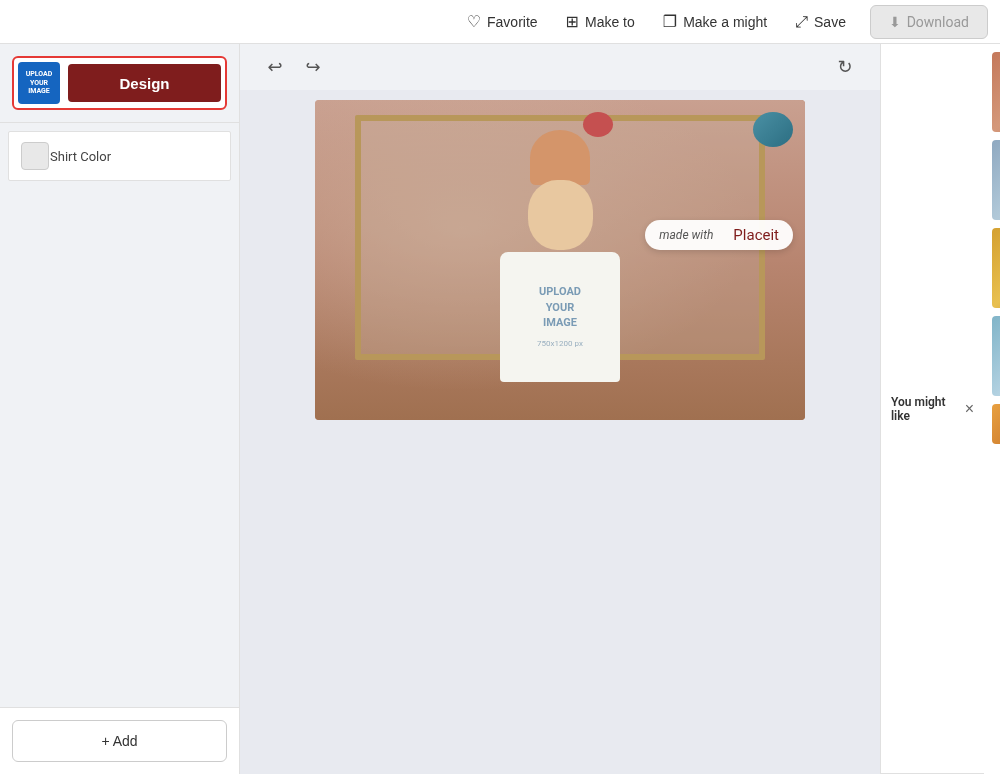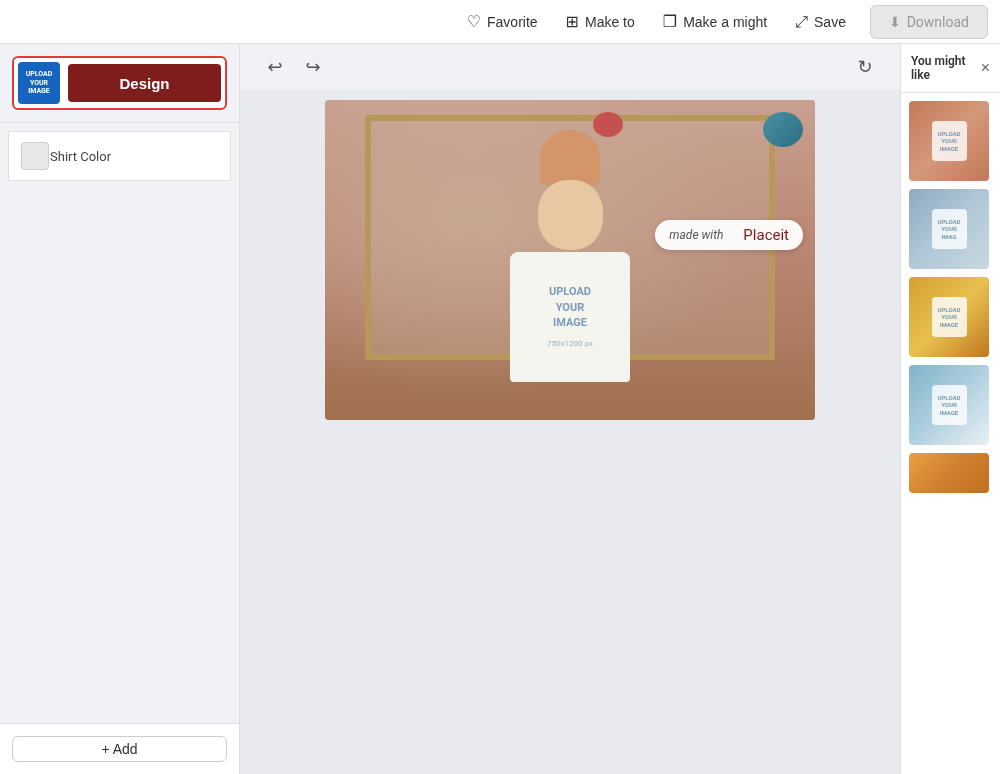--- a/index.html
+++ b/index.html
@@ -134,21 +134,21 @@
       flex: 1;
       overflow-y: auto;
     }
     .sidebar-footer {
       padding: 12px;
       border-top: 1px solid #e0e0e0;
       background: #fff;
     }
     .add-btn {
       width: 100%;
-      padding: 4px;
+      padding: 12px;
       background: #fff;
       border: 1px solid #ccc;
       border-radius: 6px;
       font-size: 14px;
       color: #333;
       cursor: pointer;
       display: flex;
       align-items: center;
       justify-content: center;
       gap: 6px;
@@ -320,25 +320,25 @@
       top: 12px;
       right: 12px;
       width: 40px;
       height: 35px;
       background: linear-gradient(135deg, #4a90a4, #2c6e82);
       border-radius: 50%;
     }
 
     
     .right-sidebar {
-      width: 100px;
+      width: 120px;
       background: #fff;
       border-left: 1px solid #e0e0e0;
       display: flex;
-      flex-direction: column;
+      flex-direction: row;
       flex-shrink: 0;
     }
     .right-header {
       display: flex;
       align-items: center;
       justify-content: space-between;
       padding: 10px 10px;
       border-bottom: 1px solid #e0e0e0;
     }
     .you-might-like {

